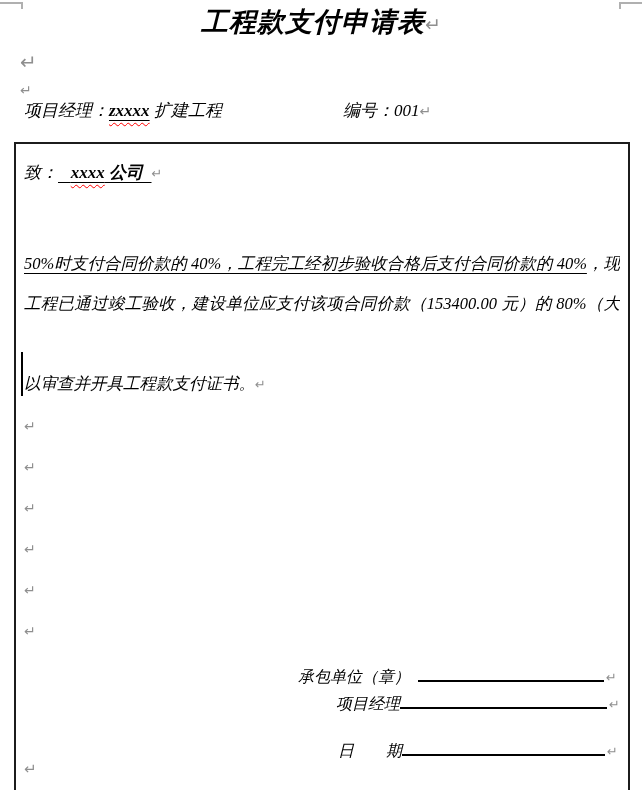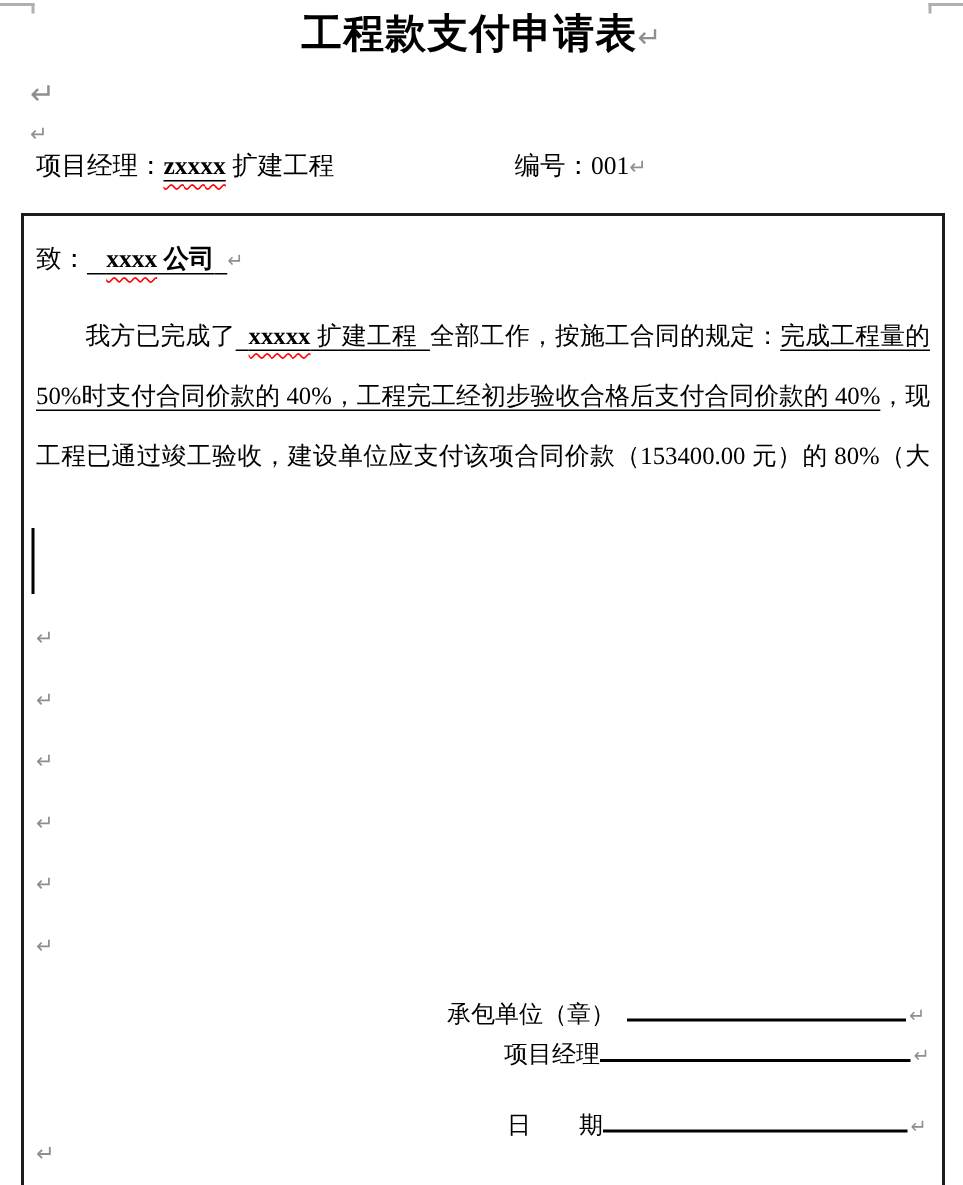--- a/index.html
+++ b/index.html
@@ -1,18 +1,18 @@
 <!DOCTYPE html>
 <html><head>
 <meta charset="utf-8">
 <style>
   html,body{margin:0;padding:0;background:#fff;}
   .page{
     position:relative;width:642px;height:790px;background:#ffffff;overflow:hidden;
-    font-family:"Liberation Serif","DejaVu Serif",serif;color:#000;
+    font-family:"Liberation Serif","DejaVu Serif",serif;color:#000;font-style:italic;
   }
   
   .crop{position:absolute;}
   .crop-tl{left:0;top:2px;width:21px;height:5px;border-top:2px solid #b0b0b0;border-right:2px solid #b0b0b0;}
   .crop-tr{right:0;top:2px;width:21px;height:5px;border-top:2px solid #b0b0b0;border-left:2px solid #b0b0b0;}
 
   .pilcrow{color:#8f8f8f;font-family:"DejaVu Sans",sans-serif;font-weight:normal;}
 
   .doc-title{position:absolute;left:0;top:4px;width:100%;text-align:center;
     font-size:27px;font-weight:bold;letter-spacing:1px;}
@@ -79,27 +79,27 @@
 
   <div class="meta-line">
     <span class="meta-project"><span>项目经理：</span><span class="ul"><span class="b sq">zxxxx</span></span><span> 扩建工程</span></span>
     <span class="meta-no"><span>编号：</span><span>001</span><span class="pilcrow">↵</span></span>
   </div>
 
   <div class="box">
 
     <div class="to-line"><span>致：</span><span class="ul"><span>&nbsp;&nbsp;&nbsp;</span><span class="b sq">xxxx</span><span class="b"> 公司</span><span>&nbsp;&nbsp;</span></span><span class="pilcrow">↵</span></div>
 
-    <div class="bodyline l1"><span>我方已完成了</span><span class="ul"><span>&nbsp;&nbsp;</span><span class="b sq">xxxxx</span><span> 扩建工程</span><span>&nbsp;&nbsp;</span></span><span>全部工作，按施工合同的规定：</span><span class="ul">完成工程量的</span></div>
 
     <div class="bodyline l2"><span class="ul">50%时支付合同价款的 40%，工程完工经初步验收合格后支付合同价款的 40%</span><span>，现该</span></div>
 
     <div class="bodyline l3"><span>工程已通过竣工验收，建设单位应支付该项合同价款（153400.00 元）的 80%（大写）</span></div>
 
 
+    <div class="bodyline l5 last"><span>以审查并开具工程款支付证书。</span><span class="pilcrow">↵</span></div>
 
     <div class="caret"></div>
 
     <div class="blank-para pilcrow" style="top:262px">↵</div>
     <div class="blank-para pilcrow" style="top:303px">↵</div>
     <div class="blank-para pilcrow" style="top:344px">↵</div>
     <div class="blank-para pilcrow" style="top:385px">↵</div>
     <div class="blank-para pilcrow" style="top:426px">↵</div>
     <div class="blank-para pilcrow" style="top:467px">↵</div>
 

